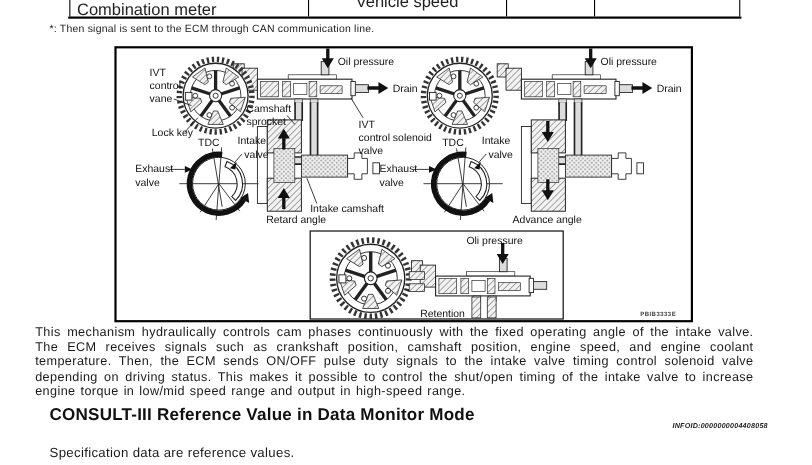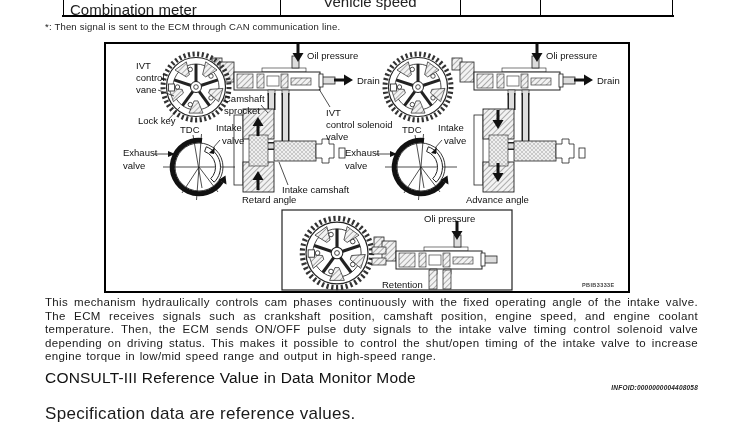--- a/index.html
+++ b/index.html
@@ -11,27 +11,27 @@
   .cell{position:absolute;font-size:15px;white-space:nowrap;color:#222}
   .cell.c1{left:70px;top:1px}
   .cell.c2{left:280px;top:-7px;width:180px;text-align:center}
   .note{position:absolute;left:45px;top:21px;font-size:9.5px;color:#222;letter-spacing:.2px}
   
   .figure-box{position:absolute;left:104px;top:42px;width:522px;height:247px;border:2px solid #000;background:#fff}
   svg text{font-family:"Liberation Sans",sans-serif;font-size:9.5px;fill:#111}
   svg text.code{font-size:5.5px;font-weight:bold;fill:#444;letter-spacing:.4px}
   .ln{stroke:#222;stroke-width:.8;fill:none}
   
-  .body-text{position:absolute;left:45px;top:296px;width:653px;margin:0;font-size:11.5px;
+  .body-text{position:absolute;left:32px;top:296px;width:653px;margin:0;font-size:11.5px;
              line-height:13.6px;text-align:justify;letter-spacing:.35px;word-spacing:1px;color:#1a1a1a}
-  .heading{position:absolute;left:45px;top:369px;margin:0;font-size:15.5px;font-weight:400;
+  .heading{position:absolute;left:45px;top:369px;margin:0;font-size:15.5px;font-weight:700;
            letter-spacing:.2px;color:#111;white-space:nowrap}
   .infoid{position:absolute;left:470px;top:384px;width:228px;text-align:right;font-size:6.5px;
           font-style:italic;font-weight:bold;color:#222;letter-spacing:.2px}
-  .spec-note{position:absolute;left:45px;top:404px;font-size:17px;letter-spacing:.3px;color:#1a1a1a}
+  .spec-note{position:absolute;left:45px;top:404px;font-size:12px;letter-spacing:.3px;color:#1a1a1a}
 </style>
 </head>
 <body>
 
 <div>
 
   <div>
     <div class="vl" style="left:63px"></div>
     <div class="vl" style="left:280px"></div>
     <div class="vl" style="left:460px"></div>

